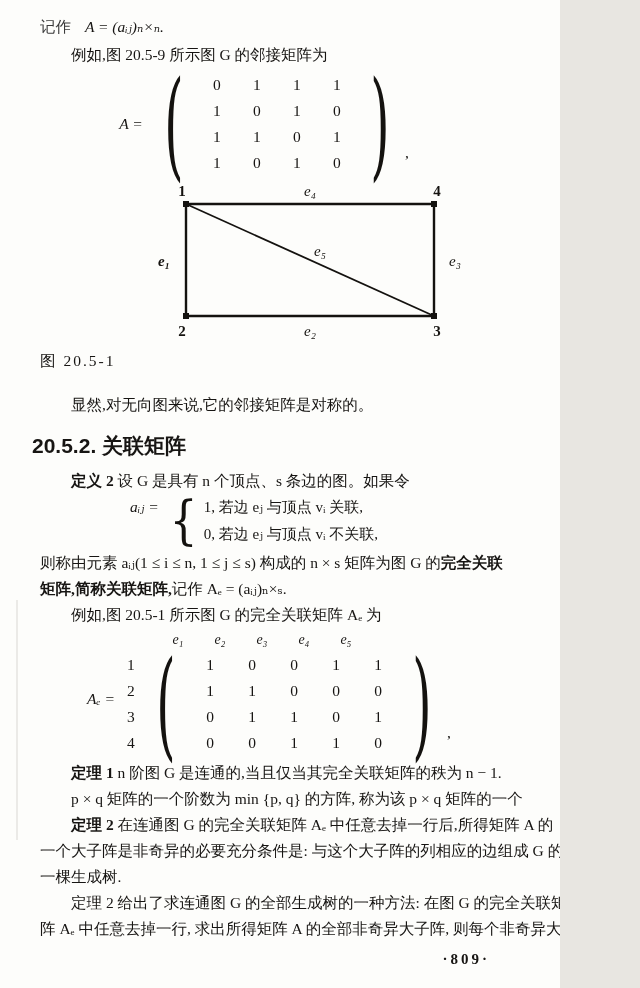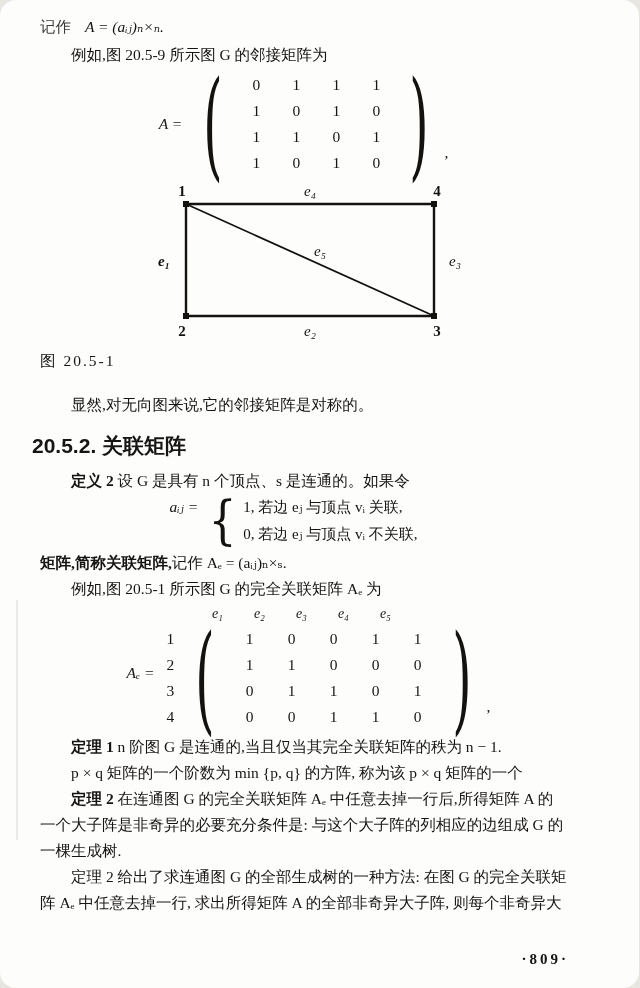--- a/index.html
+++ b/index.html
@@ -1,27 +1,26 @@
 <!DOCTYPE html>
 <html><head>
 <meta charset="utf-8">
 <style>
   html,body{margin:0;padding:0;background:#e8e6e1;}
   .page{
     position:relative;
-    width:639px;height:988px;
+    width:560px;height:988px;
     background:#fdfdfb;
     box-sizing:border-box;
     padding:14px 32px 0 40px;
     overflow:hidden;
     font-family:"Liberation Serif","DejaVu Serif",serif;
     color:#171513;
     font-size:15.5px;
     line-height:26px;
-    border-radius:16px;
   }
   .ln{white-space:nowrap;}
   .indent{text-indent:2em;}
   .math{font-style:italic;}
   .b{font-weight:bold;}
   .faded{color:#3a3a3a;filter:blur(.3px);}
   .section-heading{
     font-size:21px;font-weight:bold;line-height:28px;
     margin-top:14px;margin-left:-8px;
     font-family:"Liberation Sans","DejaVu Sans",sans-serif;
@@ -124,32 +123,35 @@
     </svg>
   </div>
   <div class="caption">图  20.5-1</div>
 
   <div class="ln indent" style="margin-top:18px">显然,对无向图来说,它的邻接矩阵是对称的。</div>
 
   <div class="section-heading">20.5.2. 关联矩阵</div>
 
   <div class="ln indent" style="margin-top:8px">
     <span class="b">定义 2</span>
-    <span>  设 G 是具有 n 个顶点、s 是连通的。如果令</span>
+    <span>  设 G 是具有 n 个顶点、s 条边的图。如果令</span>
   </div>
 
   <div class="cases" style="margin-right:60px">
     <span class="math">aᵢⱼ =</span>
     <span class="brace">{</span>
     <span class="cases-lines">
       <span class="ln">1, 若边 eⱼ 与顶点 vᵢ 关联,</span>
       <span class="ln">0, 若边 eⱼ 与顶点 vᵢ 不关联,</span>
     </span>
   </div>
 
+  <div class="ln">
+    <span>则称由元素 aᵢⱼ(1 ≤ i ≤ n, 1 ≤ j ≤ s) 构成的 n × s 矩阵为图 G 的</span><span class="b">完全关联</span>
+  </div>
   <div class="ln">
     <span class="b">矩阵,简称关联矩阵,</span><span>记作 Aₑ = (aᵢⱼ)ₙ×ₛ.</span>
   </div>
 
   <div class="ln indent">例如,图 20.5-1 所示图 G 的完全关联矩阵 Aₑ 为</div>
 
   <div class="ae-outer" style="margin-right:30px">
     <span class="mat-label" style="align-self:center;margin-top:12px">Aₑ =</span>
     <span class="ae-col">
       <span class="ae-headers">

